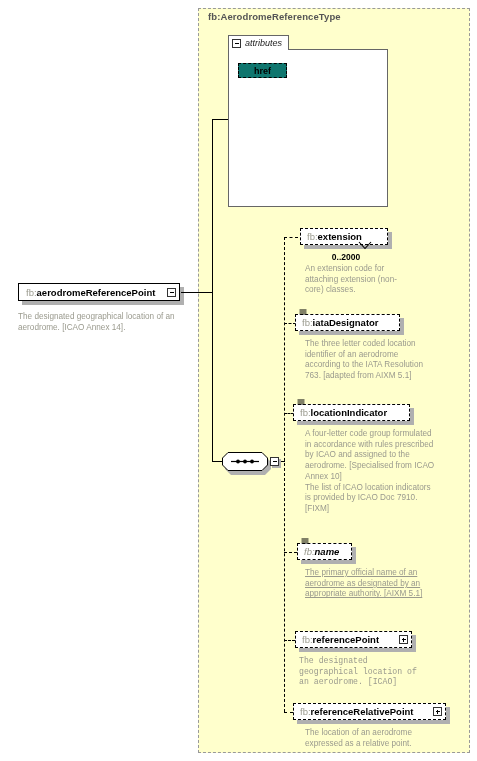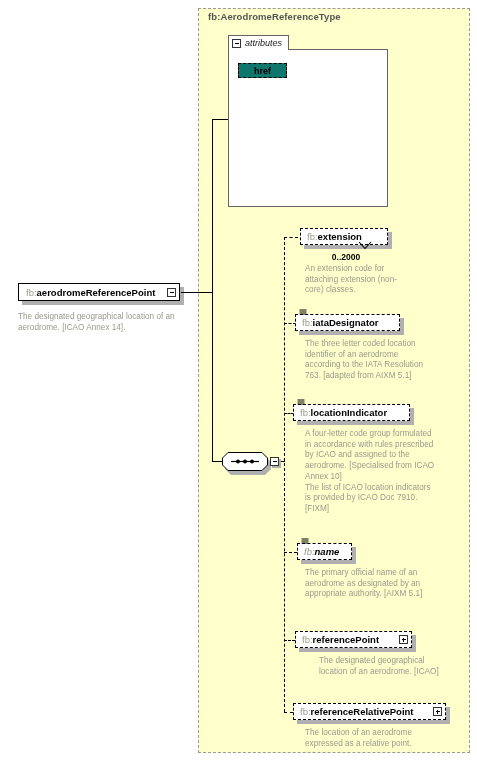--- a/index.html
+++ b/index.html
@@ -413,30 +413,30 @@
   <div class="cn-shadow" style="width:55px; height:17px;"></div>
   <div class="cn-box" style="width:55px;">
     <span class="qname"><span class="prefix">fb:</span><span class="local">name</span></span>
   </div>
   <svg class="type-glyph" viewBox="0 0 8 6">
     <line x1="0.5" y1="1" x2="7.5" y2="1" stroke="#000000" stroke-width="1"></line>
     <line x1="0.5" y1="3" x2="7.5" y2="3" stroke="#000000" stroke-width="1"></line>
     <line x1="0.5" y1="5" x2="7.5" y2="5" stroke="#000000" stroke-width="1"></line>
   </svg>
 </div>
-<div class="doc-text" style="left:305px; top:568px; width:125px;">The primary official name of an aerodrome as designated by an appropriate authority. [AIXM 5.1]</div>
+<div class="doc-text" style="left:305px; top:568px; width:125px;text-decoration:underline;">The primary official name of an aerodrome as designated by an appropriate authority. [AIXM 5.1]</div>
 
 <div class="child-node" style="left:295px; top:631px; width:125px; height:21px;">
   <div class="cn-shadow" style="width:117px; height:17px;"></div>
   <div class="cn-box" style="width:117px; justify-content:space-between;">
     <span class="qname"><span class="prefix">fb:</span><span class="local">referencePoint</span></span>
     <span class="toggle-box plus"></span>
   </div>
 </div>
-<div class="doc-text" style="left:319px; top:656px; width:128px;">The designated geographical location of an aerodrome. [ICAO]</div>
+<div class="doc-text" style="left:299px; top:656px; width:128px;font-family:Liberation Mono, monospace;">The designated geographical location of an aerodrome. [ICAO]</div>
 
 <div class="child-node" style="left:293px; top:703px; width:160px; height:21px;">
   <div class="cn-shadow" style="width:153px; height:17px;"></div>
   <div class="cn-box" style="width:153px; justify-content:space-between;">
     <span class="qname"><span class="prefix">fb:</span><span class="local">referenceRelativePoint</span></span>
     <span class="toggle-box plus"></span>
   </div>
 </div>
 <div class="doc-text" style="left:305px; top:728px; width:135px;">The location of an aerodrome expressed as a relative point.</div>
 

